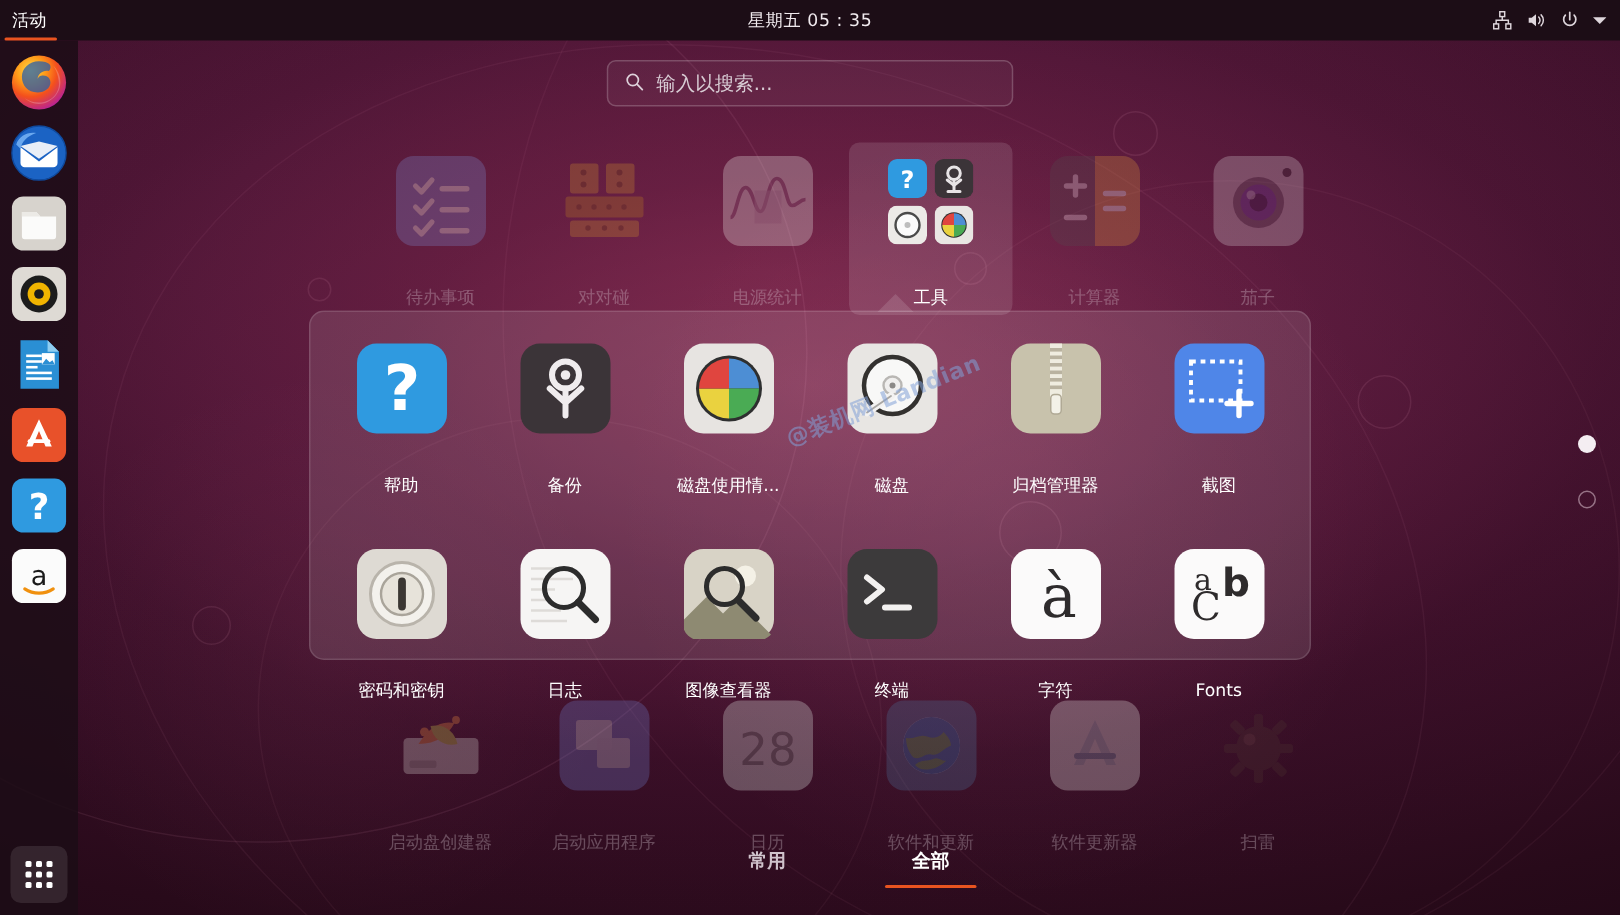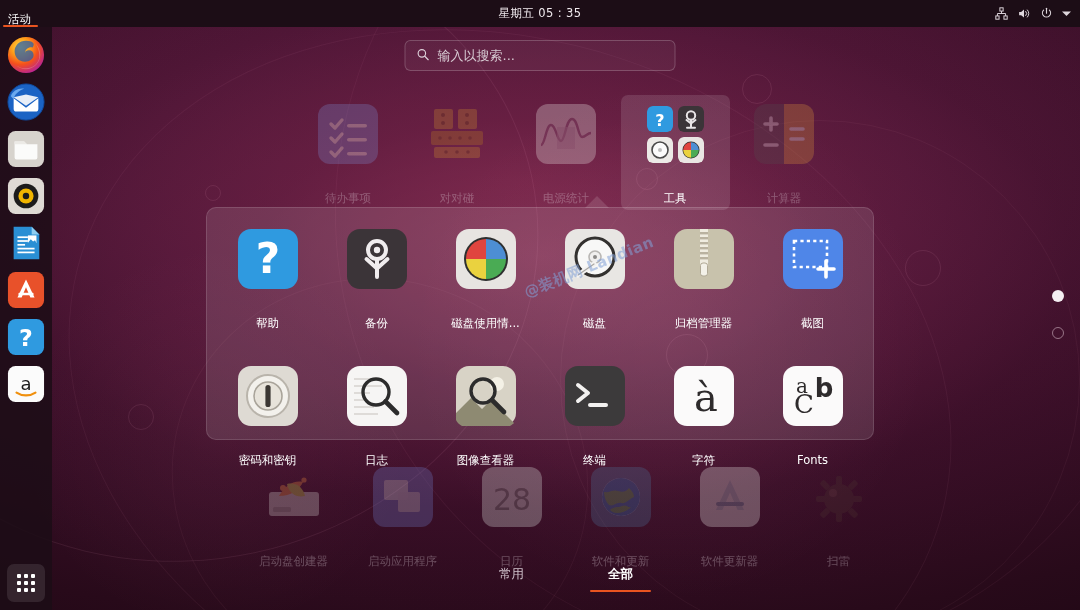--- a/index.html
+++ b/index.html
@@ -34,21 +34,21 @@
 
   
   #topbar {
     position:absolute; top:0; left:0; right:0; height:27px;
     background:#1c0d16;
     display:flex; align-items:center;
     z-index:60;
     font-size:11.5px; color:#e6dfe3;
   }
   #activities {
-    position:relative; height:27px; display:flex; align-items:flex-end;
+    position:relative; height:27px; display:flex; align-items:center;
     padding:0 10px 0 8px; font-size:11.5px; color:#fff;
   }
   #activities::after{
     content:""; position:absolute; left:3px; right:3px; bottom:0; height:2px;
     background:#e95420; border-radius:1px;
   }
   #clock { position:absolute; left:50%; transform:translateX(-50%); display:flex; align-items:center; gap:5px; font-size:11.5px; color:#f0eaee;}
   #clock .time{ letter-spacing:.4px; }
   #status { margin-left:auto; display:flex; align-items:center; gap:9px; padding-right:9px; }
   #status svg{ display:block; }
@@ -125,21 +125,21 @@
   #folder-popup .app .lbl{ color:#fff; }
 
   
   #pagedots{ position:absolute; right:16px; top:290px; z-index:25; display:flex; flex-direction:column; gap:25px; align-items:center;}
   .pdot{ width:12px; height:12px; border-radius:50%; }
   .pdot.on{ background:#f4eef2; }
   .pdot.off{ border:1.5px solid rgba(255,235,245,0.45); }
 
   
   #tabs{ position:absolute; bottom:18px; left:52px; right:0; display:flex; justify-content:center; gap:52px; z-index:25;}
-  .tab{ position:relative; font-size:12.5px; color:#cfc2cb; padding:3px 6px 9px; }
+  .tab{ position:relative; font-size:12.5px; color:#cfc2cb; padding:3px 6px 9px;font-weight:bold; }
   .tab.active{ color:#fff; font-weight:bold;margin-left:20px; }
   .tab.active::after{ content:""; position:absolute; left:-12px; right:-12px; bottom:0; height:2.5px; background:#e95420; border-radius:2px;}
 
   
   #wm { position:absolute; left:520px; top:258px; z-index:40; font-size:15px; color:rgba(130,160,215,0.55);
         transform:rotate(-22deg); font-weight:bold; pointer-events:none; letter-spacing:.5px; }
 
   
   .full{position:absolute;inset:0;}
 </style>
@@ -401,20 +401,33 @@
           <rect x="1" y="1" width="60" height="60" rx="12" fill="#55484e"></rect>
           <path d="M31 1h18a12 12 0 0112 12v36a12 12 0 01-12 12H31z" fill="#d58f3b"></path>
           <path d="M12 21h12M18 15v12" stroke="#e8e2e5" stroke-width="3.6" stroke-linecap="round"></path>
           <path d="M12 42h12" stroke="#e8e2e5" stroke-width="3.6" stroke-linecap="round"></path>
           <path d="M38 26h12M38 36h12" stroke="#fdf6ef" stroke-width="3.6" stroke-linecap="round"></path>
         </svg>
       </div>
       <div class="lbl">计算器</div>
     </div>
 
+    <div class="app dim">
+      <div class="ic">
+        <svg class="full" viewBox="0 0 62 62">
+          <rect x="1" y="1" width="60" height="60" rx="12" fill="#cfc3ca"></rect>
+          <circle cx="31" cy="32" r="17" fill="#6f6470"></circle>
+          <circle cx="31" cy="32" r="12" fill="#6b3fa0"></circle>
+          <circle cx="31" cy="32" r="6" fill="#311a4f"></circle>
+          <circle cx="26" cy="27" r="3" fill="#fff" opacity=".55"></circle>
+          <circle cx="50" cy="12" r="3" fill="#3a3339"></circle>
+        </svg>
+      </div>
+      <div class="lbl">茄子</div>
+    </div>
   </div>
 
   <div style="height:248px;"></div>
 
   <div class="app-row">
 
     <div class="app dim">
       <div class="ic">
         <svg class="full" viewBox="0 0 62 62">
           <rect x="6" y="26" width="50" height="24" rx="3" fill="#cfcbc8"></rect>

